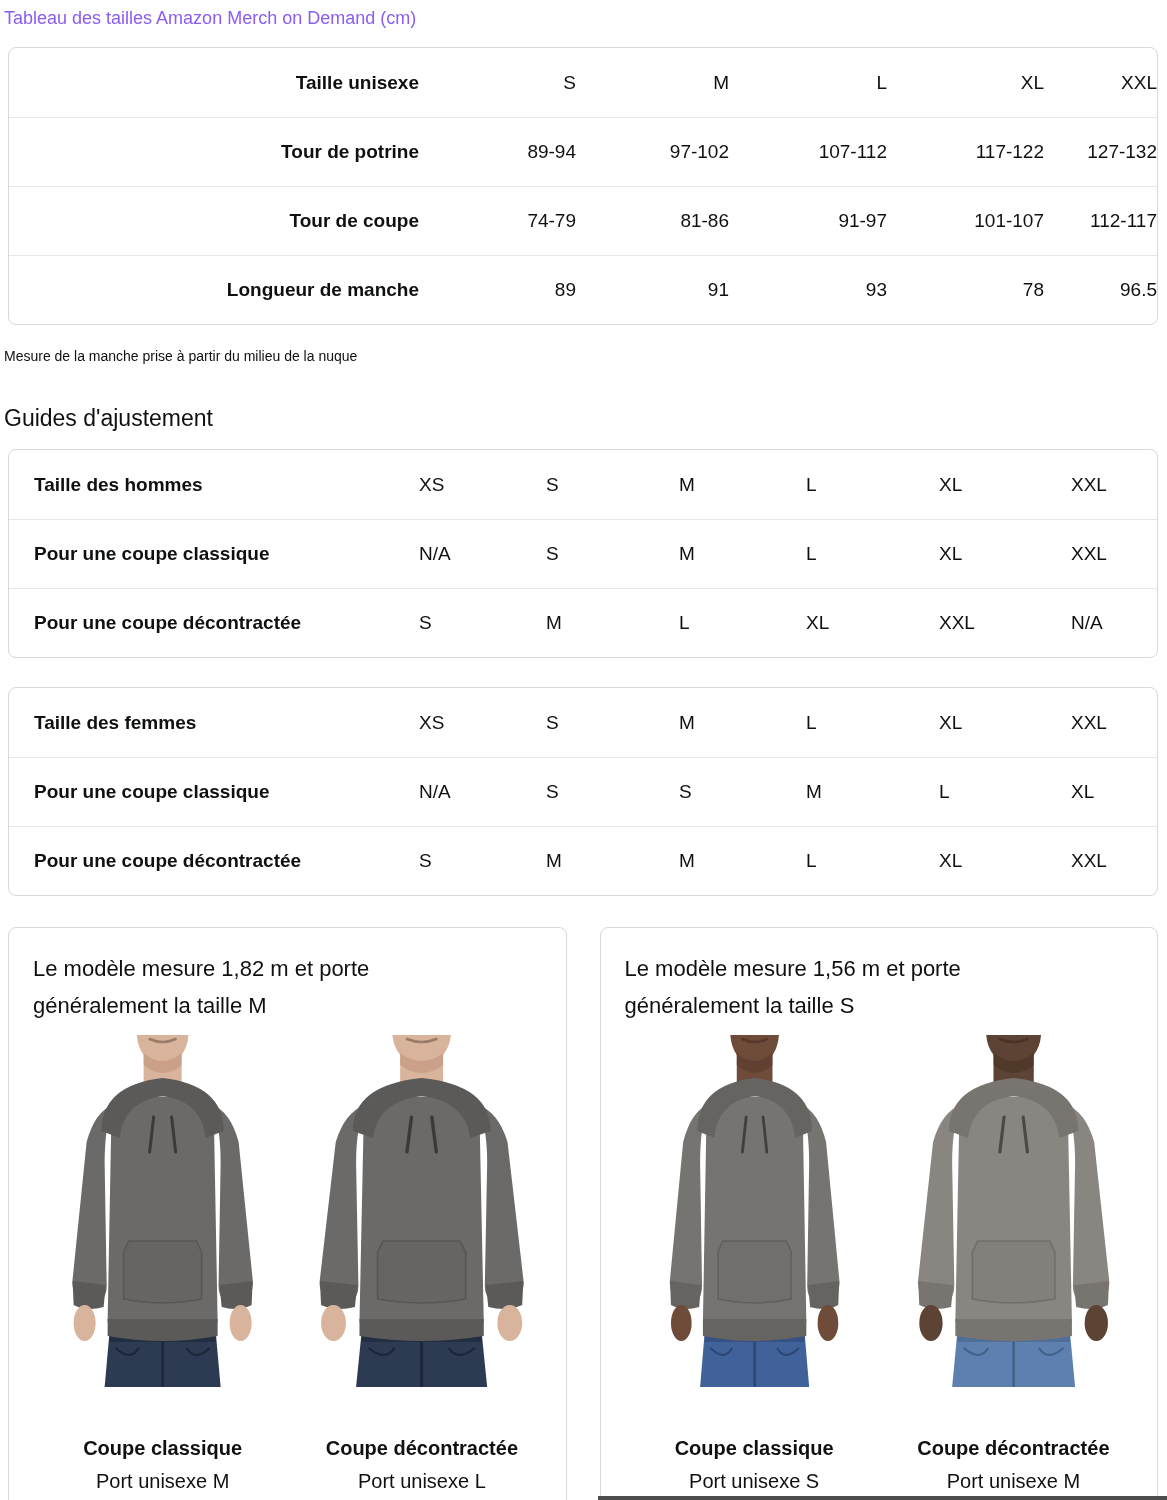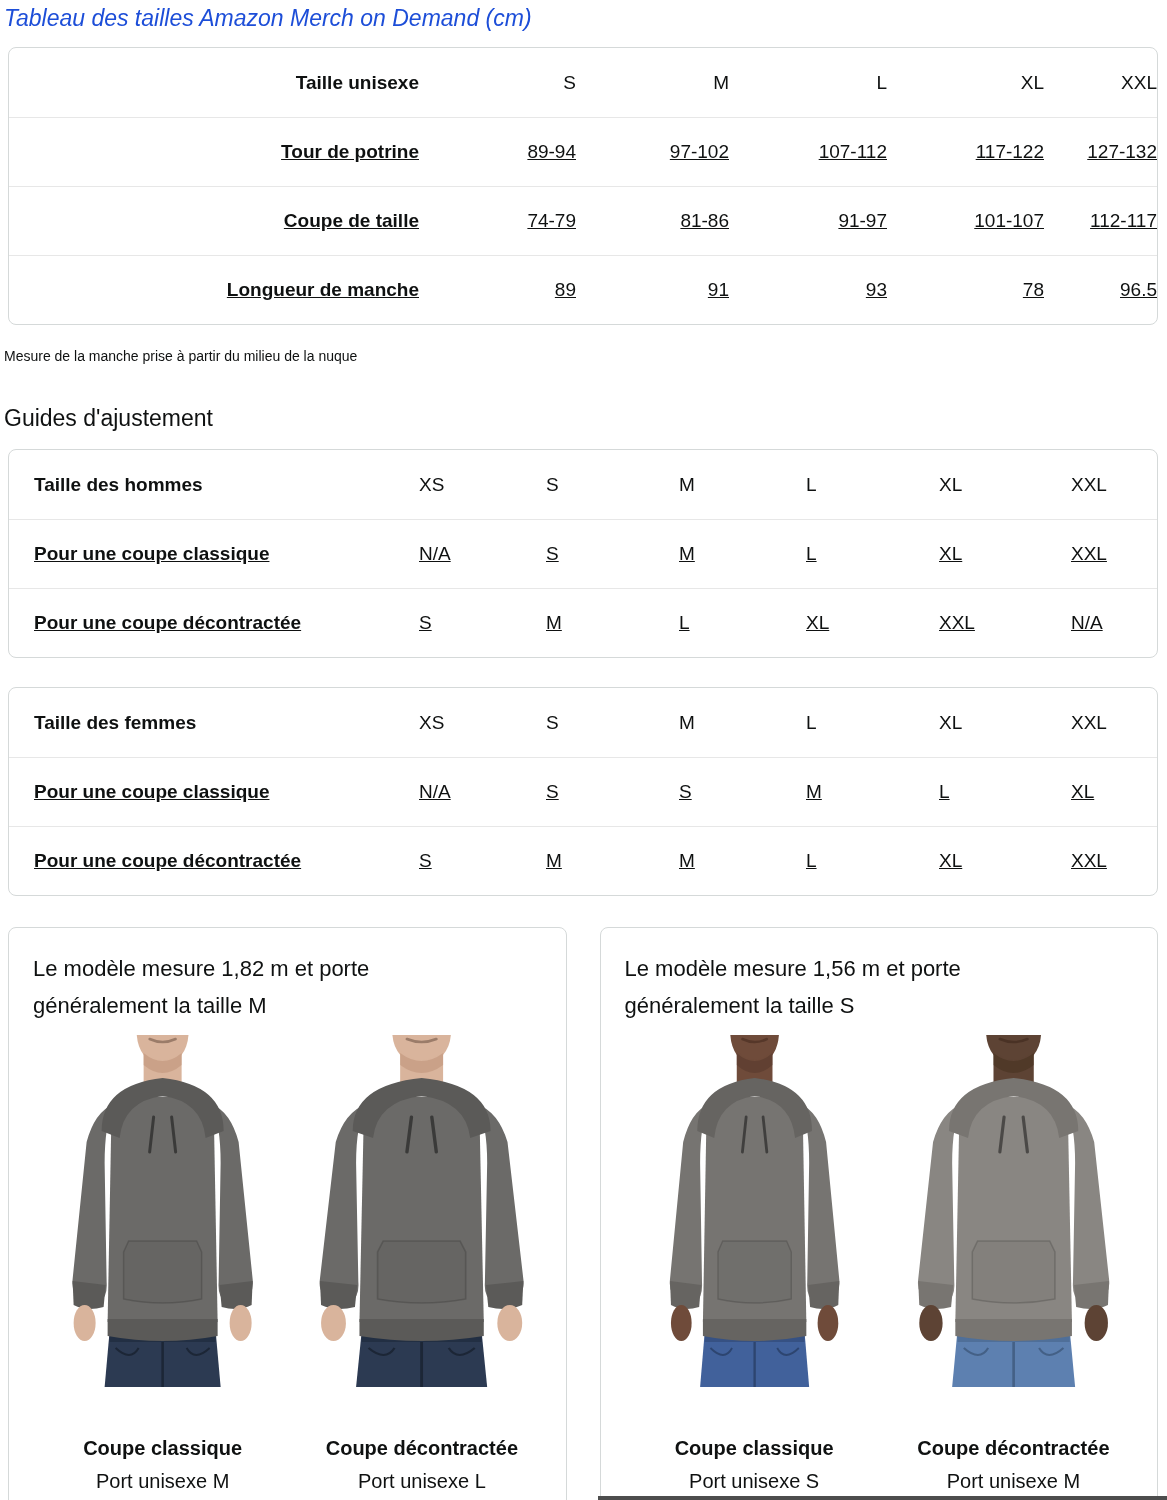--- a/index.html
+++ b/index.html
@@ -1,29 +1,29 @@
 <!DOCTYPE html>
 <html><head>
 <meta charset="utf-8">
 <style>
   * { margin:0; padding:0; box-sizing:border-box; }
   html,body { background:#fff; }
   body { font-family:"Liberation Sans","DejaVu Sans",sans-serif; color:#0F1111; }
   .page { position:relative; width:1167px; height:1500px; background:#fff; overflow:hidden; padding-top:4px; }
 
-  .title { margin-left:4px; font-size:23px; line-height:28px; font-weight:400; color:#1d4ed8;font-style:italic; }
+  .title { margin-left:4px; font-size:18px; line-height:28px; font-weight:400; color:#8b5cf6; }
   .heading { margin:36px 0 0 4px; font-size:23px; line-height:28px; font-weight:400; }
   .note { margin:19px 0 0 4px; font-size:14px; line-height:24px; }
 
   .table-card { margin-left:8px; width:1150px; border:1px solid #d5d9d9; border-radius:8px; background:#fff; overflow:hidden; }
   .tc1 { margin-top:15px; }
   .tc2 { margin-top:17px; }
   .tc3 { margin-top:29px; }
   .t-row { display:grid; align-items:center; height:69px; padding-left:25px; }
-  .t-row + .t-row { border-top:1px solid #e7e7e7;text-decoration:underline; }
+  .t-row + .t-row { border-top:1px solid #e7e7e7; }
   .cols-wide   { grid-template-columns:385px 157px 153px 158px 157px 1fr;text-align:right; }
   .cols-narrow { grid-template-columns:385px 127px 133px 127px 133px 132px 1fr; }
   .t-label { font-weight:700; font-size:19px; }
   .t-val { font-size:19px; }
 
   .cards { display:flex; gap:33px; margin:31px 9px 0 8px; height:697px; }
   .model-card { flex:1; border:1px solid #d5d9d9; border-radius:8px; background:#fff; padding:22px 14px 0 24px; overflow:hidden; }
   .card-desc { font-size:22px; line-height:37px; max-width:450px; }
   .photos { display:flex; margin-top:11px; }
   .photo { flex:1; height:352px; }
@@ -53,21 +53,21 @@
       </div>
       <div class="t-row cols-wide">
         <span class="t-label">Tour de potrine</span>
         <span class="t-val">89-94</span>
         <span class="t-val">97-102</span>
         <span class="t-val">107-112</span>
         <span class="t-val">117-122</span>
         <span class="t-val">127-132</span>
       </div>
       <div class="t-row cols-wide">
-        <span class="t-label">Coupe de taille</span>
+        <span class="t-label">Tour de coupe</span>
         <span class="t-val">74-79</span>
         <span class="t-val">81-86</span>
         <span class="t-val">91-97</span>
         <span class="t-val">101-107</span>
         <span class="t-val">112-117</span>
       </div>
       <div class="t-row cols-wide">
         <span class="t-label">Longueur de manche</span>
         <span class="t-val">89</span>
         <span class="t-val">91</span>

